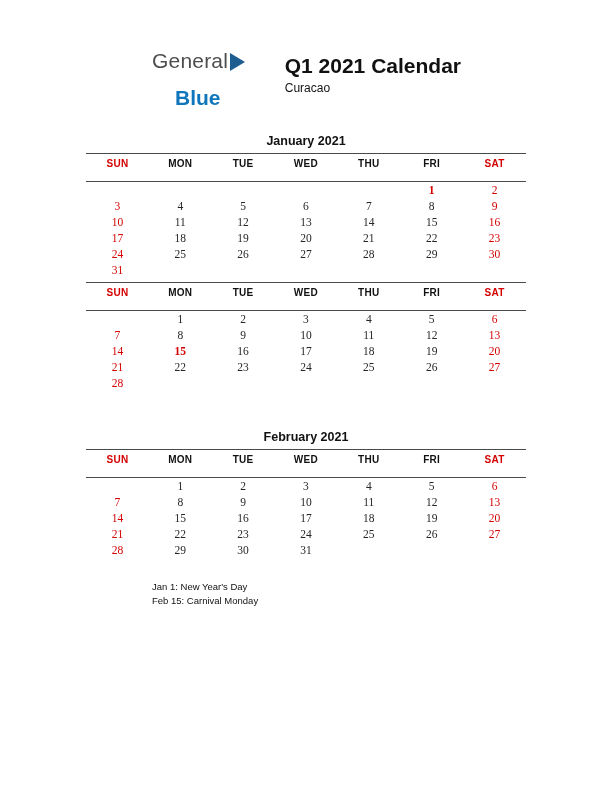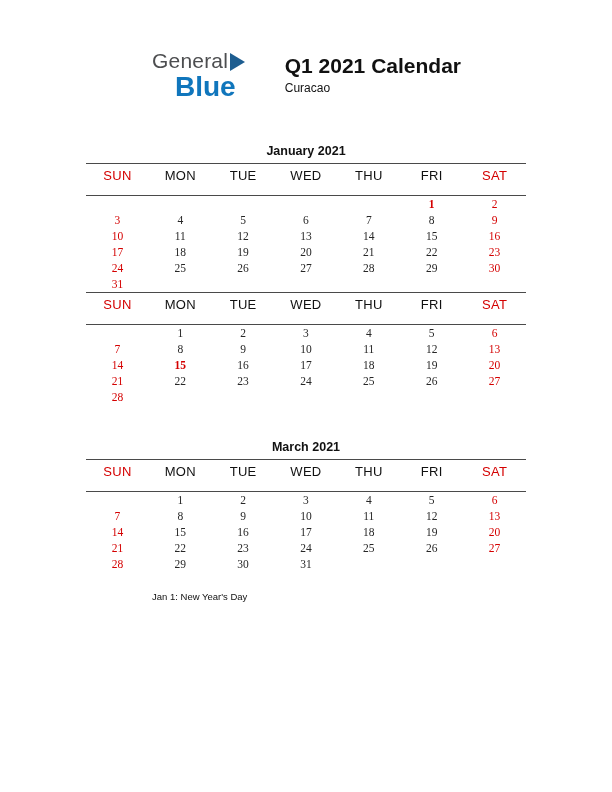--- a/index.html
+++ b/index.html
@@ -33,60 +33,60 @@
   }
   .logo-flag {
     width: 0; height: 0;
     border-left: 15px solid #1d5d90;
     border-top: 9px solid transparent;
     border-bottom: 9px solid transparent;
     margin-left: 2px;
     margin-top: 2px;
   }
   .logo-blue {
-    font-size: 28px;
+    font-size: 21px;
     font-weight: bold;
     color: #1076bc;
     margin-left: 23px;
-    margin-top: 2px;
+    margin-top: 16px;
   }
   
   .titles { text-align: left; margin-top: 4px; }
   .main-title {
     font-size: 21px;
     font-weight: bold;
     color: #111111;
   }
   .subtitle {
     font-size: 12px;
     color: #111111;
     margin-top: 3px;
   }
   
-  #calendars { width: 440px; margin: 43px auto 0; }
+  #calendars { width: 440px; margin: 26px auto 0; }
   .month { height: 148px; }
   .month-title {
     text-align: center;
     font-weight: bold;
     font-size: 12.5px;
     color: #111111;
     margin-bottom: 5px;
   }
   table.cal {
     width: 100%;
     border-collapse: collapse;
     table-layout: fixed;
   }
   .cal thead tr {
     border-top: 1px solid #4a4a4a;
     border-bottom: 1px solid #4a4a4a;
   }
   .cal th {
-    font-size: 13px;
-    font-weight: normal;
+    font-size: 10px;
+    font-weight: bold;
     color: #111111;
     padding: 4px 0 12px;
     letter-spacing: 0.3px;
   }
   .cal th.weekend { color: #d40000; }
   .cal td {
     font-size: 11.5px;
     font-family: "Liberation Serif", serif;
     text-align: center;
     color: #262626;
@@ -251,21 +251,21 @@
               <td></td>
               <td></td>
               <td></td>
               <td></td>
               <td></td>
             </tr>
           </tbody>
         </table>
       </div>
       <div class="month">
-        <div class="month-title">March 2021</div>
+        <div class="month-title">February 2021</div>
         <table class="cal">
           <thead>
             <tr>
               <th class="weekend">SUN</th>
               <th>MON</th>
               <th>TUE</th>
               <th>WED</th>
               <th>THU</th>
               <th>FRI</th>
               <th class="weekend">SAT</th>
@@ -317,15 +317,16 @@
               <td></td>
               <td></td>
             </tr>
           </tbody>
         </table>
       </div>
     </div>
 
   <div class="legend">
     <div>Jan 1: New Year's Day</div>
+    <div>Feb 15: Carnival Monday</div>
   </div>
 
 </div>
 
 </body></html>

